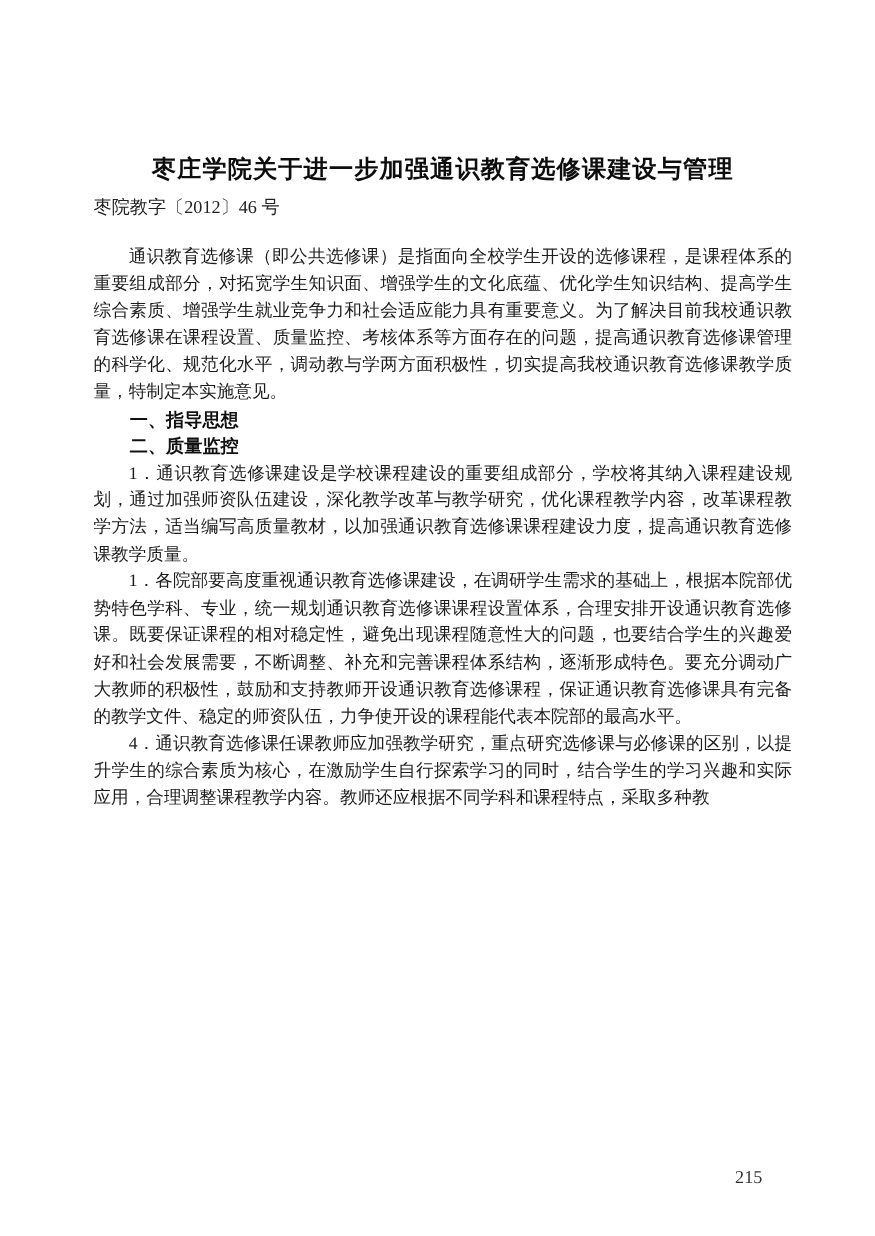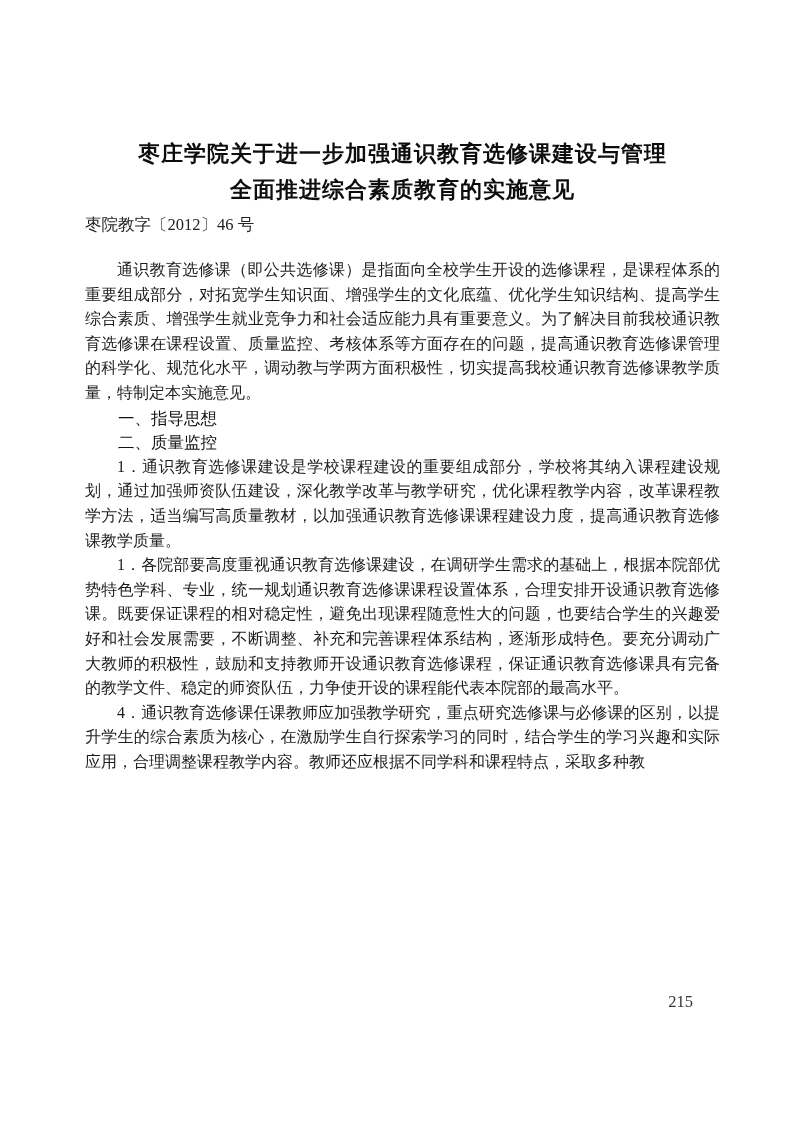--- a/index.html
+++ b/index.html
@@ -52,44 +52,43 @@
     font-family: "Liberation Serif", serif;
     font-size: 16px;
     line-height: 24.6px;
     text-align: justify;
     text-indent: 2em;
     color: #1c1c1c;
   }
   .section-heading {
     margin: 0;
     font-family: "Liberation Sans", sans-serif;
-    font-weight: 400;
+    font-weight: 700;
     font-size: 16.5px;
     line-height: 24.6px;
     text-indent: 2em;
     color: #111111;
   }
   .page-number {
     position: absolute;
-    top: 992px;
+    top: 1060px;
     right: 102px;
     font-family: "Liberation Serif", serif;
     font-size: 16.5px;
     line-height: 20px;
     color: #333333;
   }
 </style>
 </head>
 <body>
 
 <div class="page">
 
   <div class="title-block">
     <div class="title-line">枣庄学院关于进一步加强通识教育选修课建设与管理</div>
-    <div class="title-line">全面推进综合素质教育的实施意见</div>
   </div>
 
   <div class="doc-number">枣院教字〔2012〕46 号</div>
 
   <div class="body-block">
     <p class="body-para">通识教育选修课（即公共选修课）是指面向全校学生开设的选修课程，是课程体系的重要组成部分，对拓宽学生知识面、增强学生的文化底蕴、优化学生知识结构、提高学生综合素质、增强学生就业竞争力和社会适应能力具有重要意义。为了解决目前我校通识教育选修课在课程设置、质量监控、考核体系等方面存在的问题，提高通识教育选修课管理的科学化、规范化水平，调动教与学两方面积极性，切实提高我校通识教育选修课教学质量，特制定本实施意见。</p>
     <p class="section-heading">一、指导思想</p>
     <p class="section-heading">二、质量监控</p>
     <p class="body-para">1．通识教育选修课建设是学校课程建设的重要组成部分，学校将其纳入课程建设规划，通过加强师资队伍建设，深化教学改革与教学研究，优化课程教学内容，改革课程教学方法，适当编写高质量教材，以加强通识教育选修课课程建设力度，提高通识教育选修课教学质量。</p>
     <p class="body-para">1．各院部要高度重视通识教育选修课建设，在调研学生需求的基础上，根据本院部优势特色学科、专业，统一规划通识教育选修课课程设置体系，合理安排开设通识教育选修课。既要保证课程的相对稳定性，避免出现课程随意性大的问题，也要结合学生的兴趣爱好和社会发展需要，不断调整、补充和完善课程体系结构，逐渐形成特色。要充分调动广大教师的积极性，鼓励和支持教师开设通识教育选修课程，保证通识教育选修课具有完备的教学文件、稳定的师资队伍，力争使开设的课程能代表本院部的最高水平。</p>

